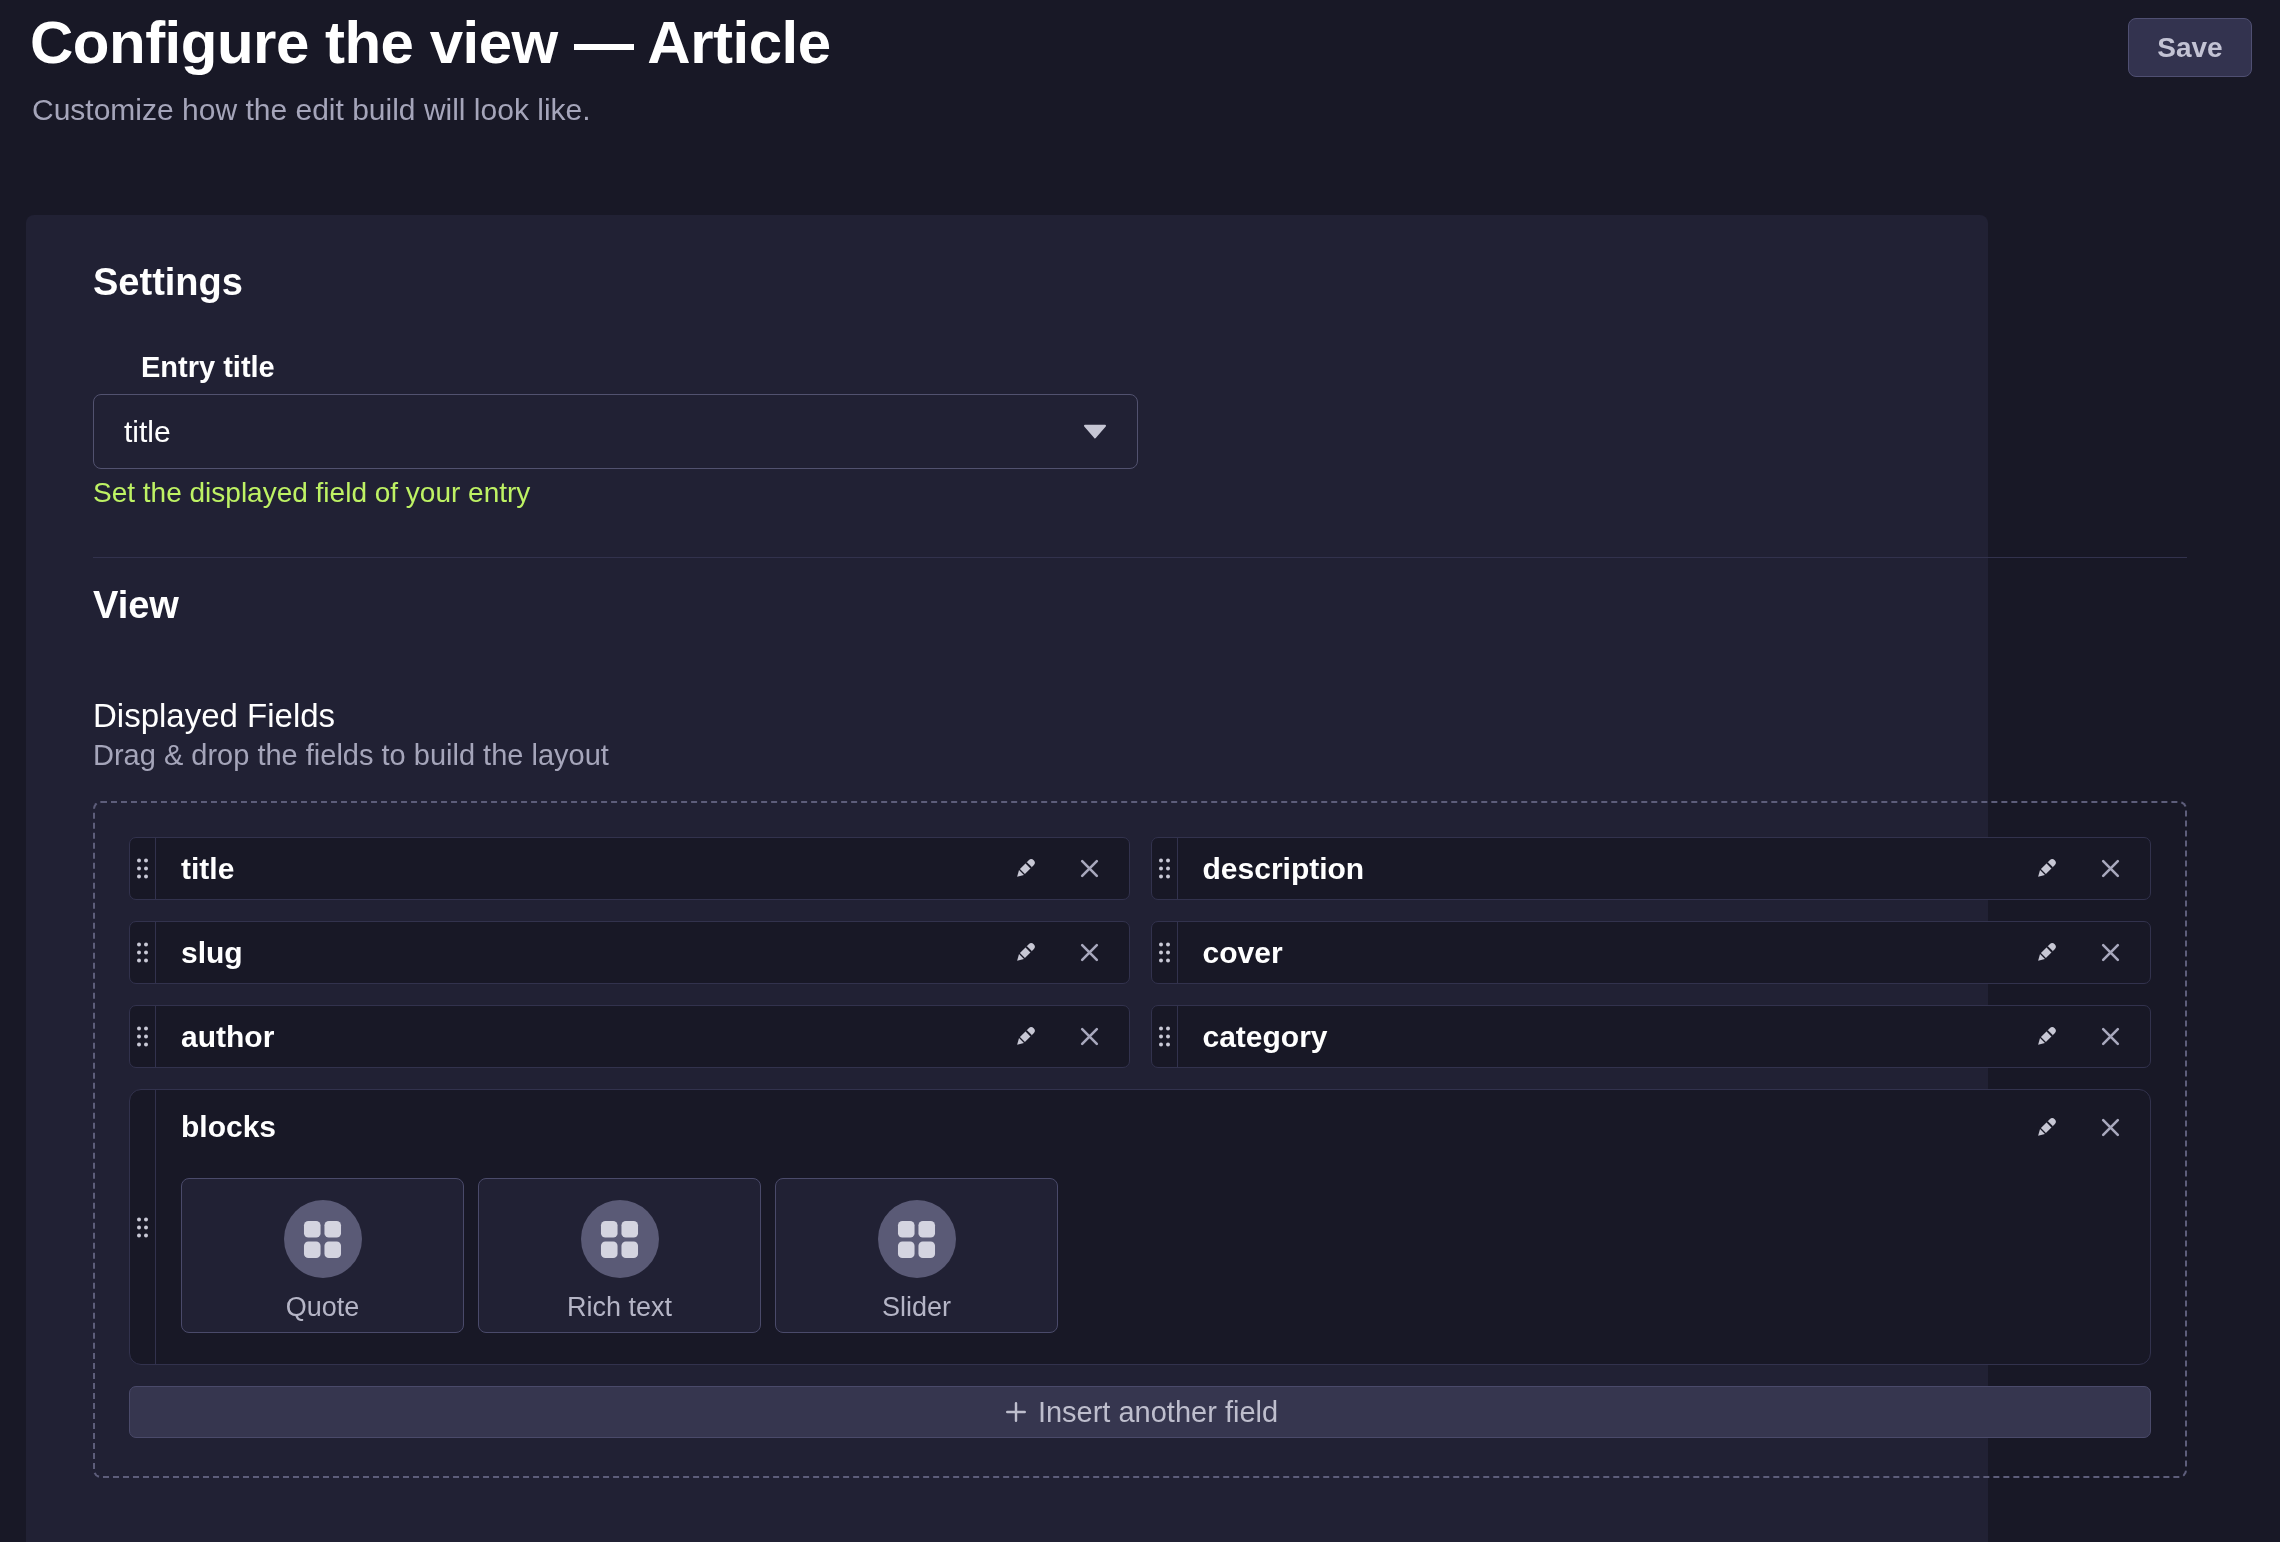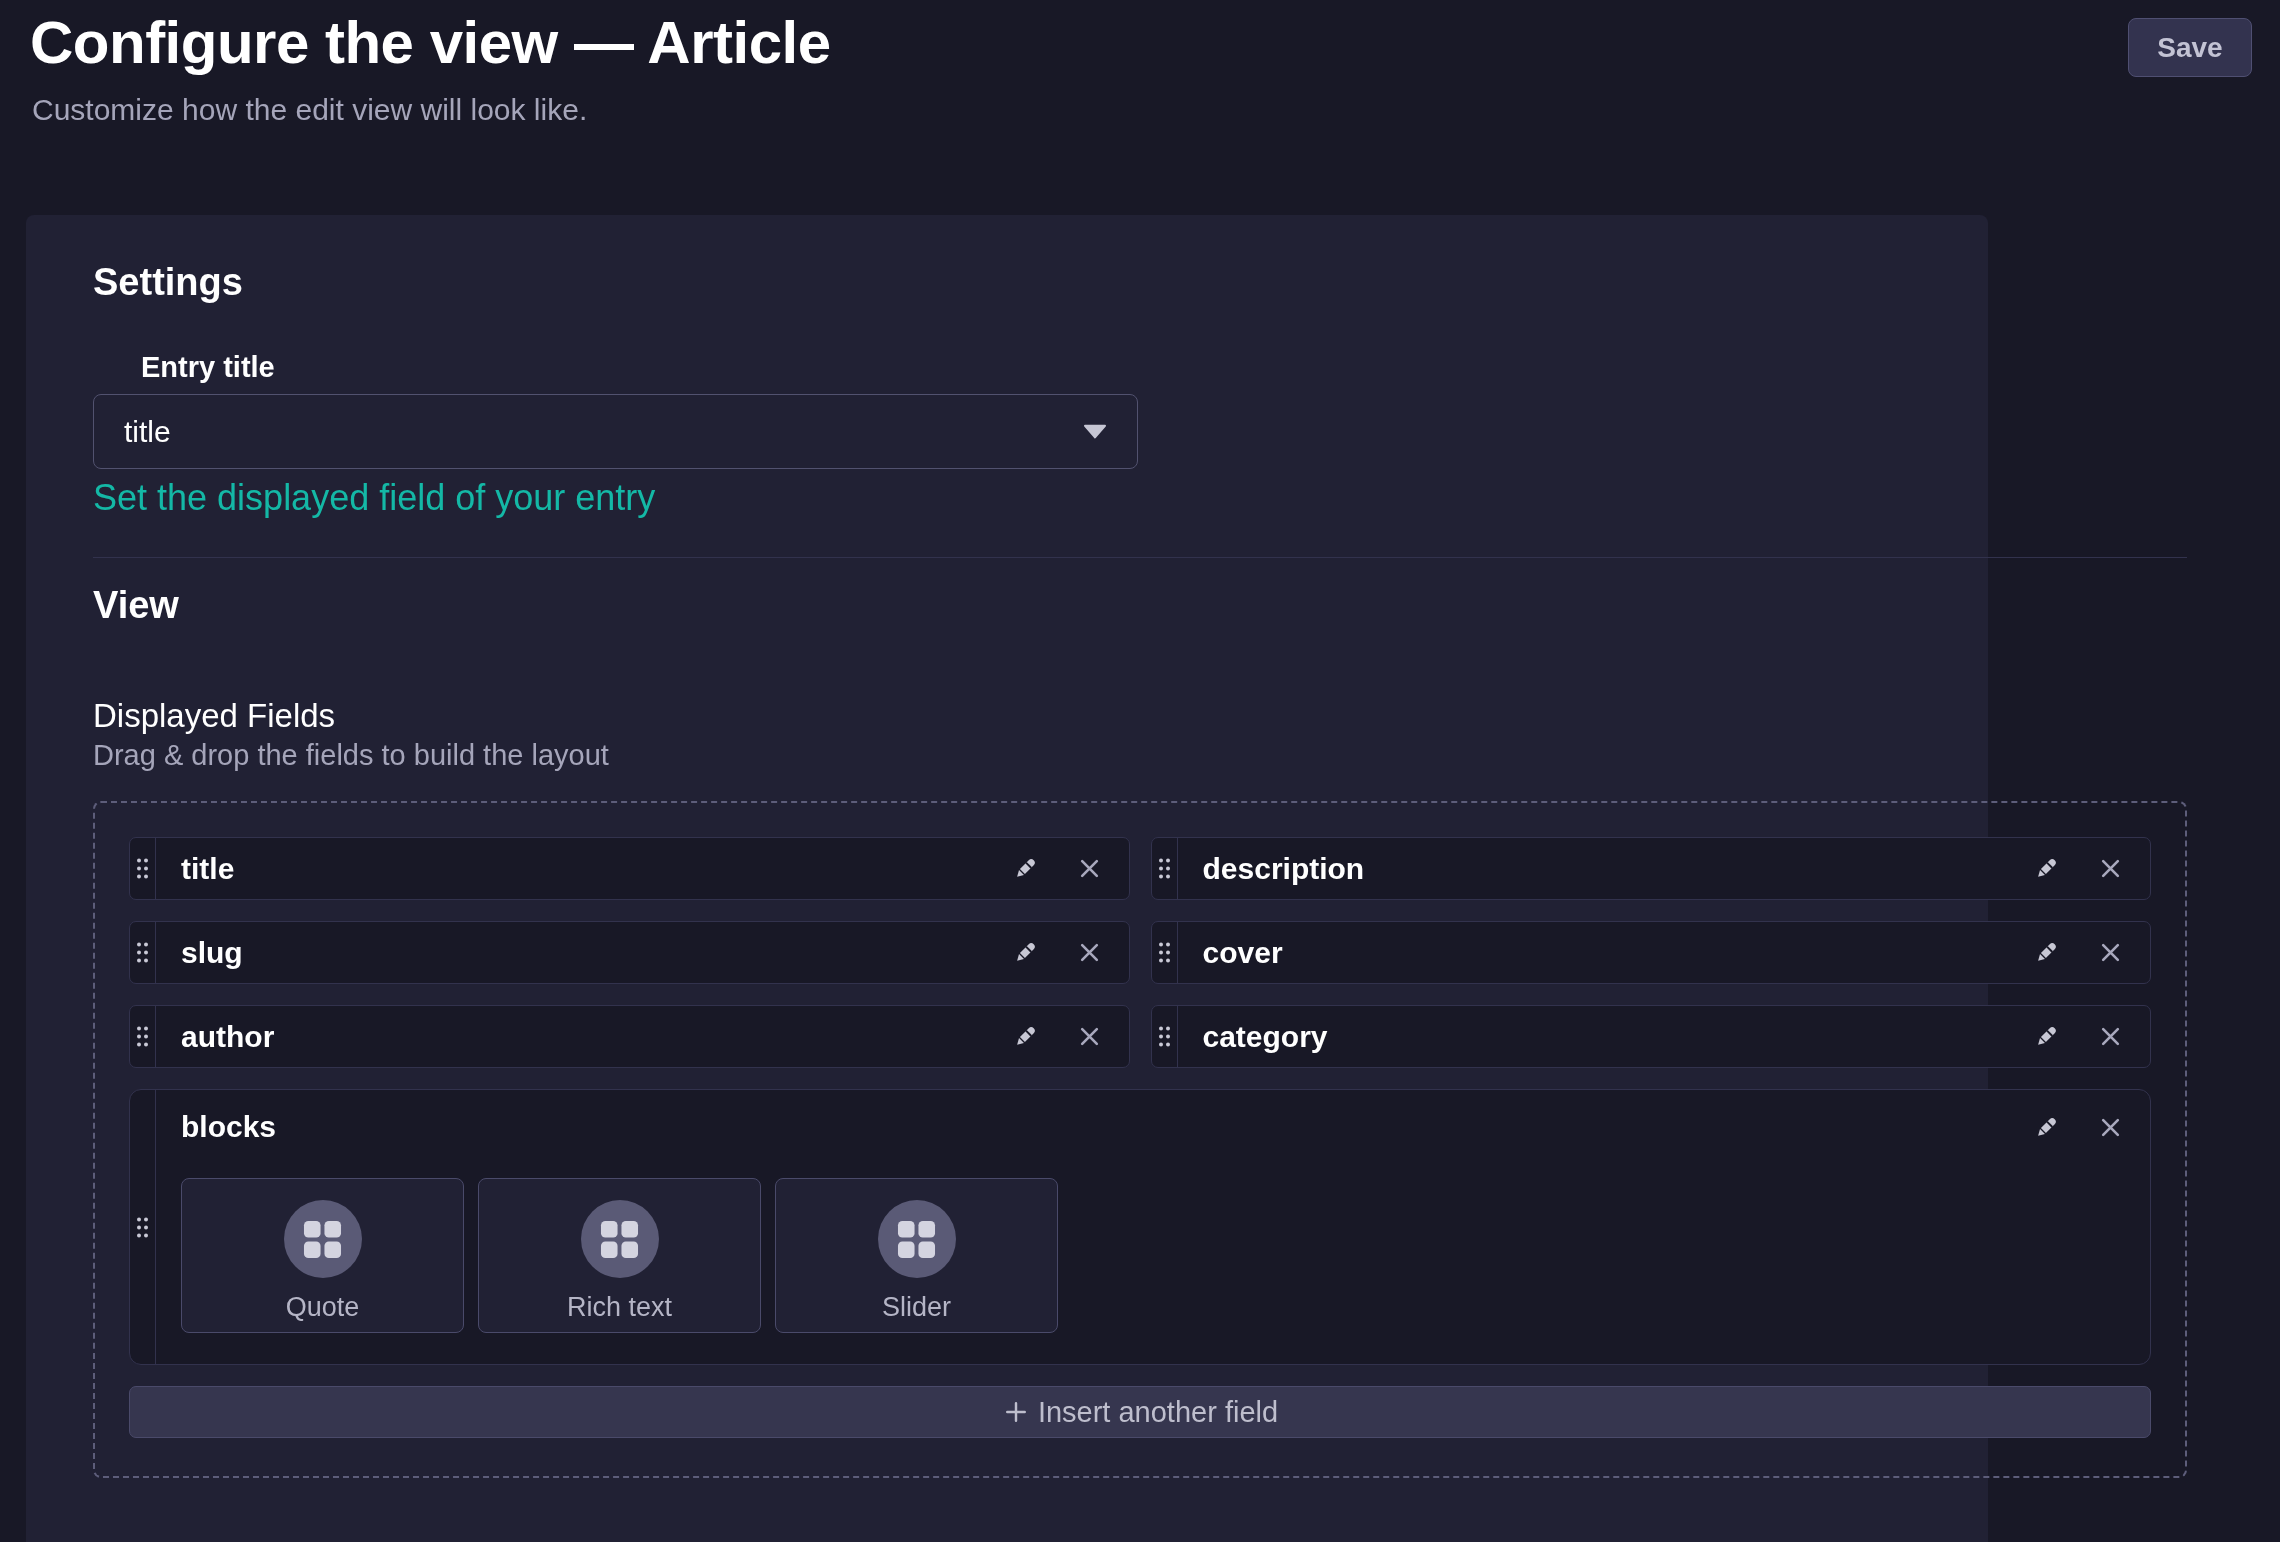--- a/index.html
+++ b/index.html
@@ -36,21 +36,21 @@
     position:absolute;left:67px;top:136px;font-size:29px;font-weight:700;color:#ffffff;margin-left:48px;
   }
   .select{
     position:absolute;left:67px;top:179px;width:1045px;height:75px;box-sizing:border-box;
     background:#212134;border:1px solid #52526f;border-radius:8px;
     display:flex;align-items:center;padding:0 30px;cursor:pointer;
   }
   .select-value{font-size:30px;color:#ffffff;}
   .select-chevron{margin-left:auto;display:flex;}
   .hint-text{
-    position:absolute;left:67px;top:262px;font-size:36px;color:#14b8a6;
+    position:absolute;left:67px;top:262px;font-size:28px;color:#bef264;
   }
   .divider{
     position:absolute;left:67px;top:342px;width:2094px;height:1px;background:#32324d;
   }
   .df-title{position:absolute;left:67px;top:482px;font-size:33px;font-weight:400;color:#ffffff;}
   .df-hint{position:absolute;left:67px;top:524px;font-size:29px;color:#a5a5ba;}
   
   .dropzone{
     position:absolute;left:67px;top:586px;width:2094px;height:677px;box-sizing:border-box;
     border:2px dashed #5d5d7a;border-radius:8px;padding:34px;
@@ -103,21 +103,21 @@
     display:flex;align-items:center;justify-content:center;gap:8px;
     font-size:29px;font-weight:500;color:#bebecd;
   }
 </style>
 </head>
 <body>
 
 <div class="screen">
 
   <div class="page-title">Configure the view — Article</div>
-  <div class="page-subtitle">Customize how the edit view will look like.</div>
+  <div class="page-subtitle">Customize how the edit build will look like.</div>
   <button class="save-btn">Save</button>
 
   <div class="panel">
 
     <div class="section-heading settings-heading">Settings</div>
     <div class="field-group-label">Entry title</div>
 
     <div class="select">
       <span class="select-value">title</span>
       <span class="select-chevron">

